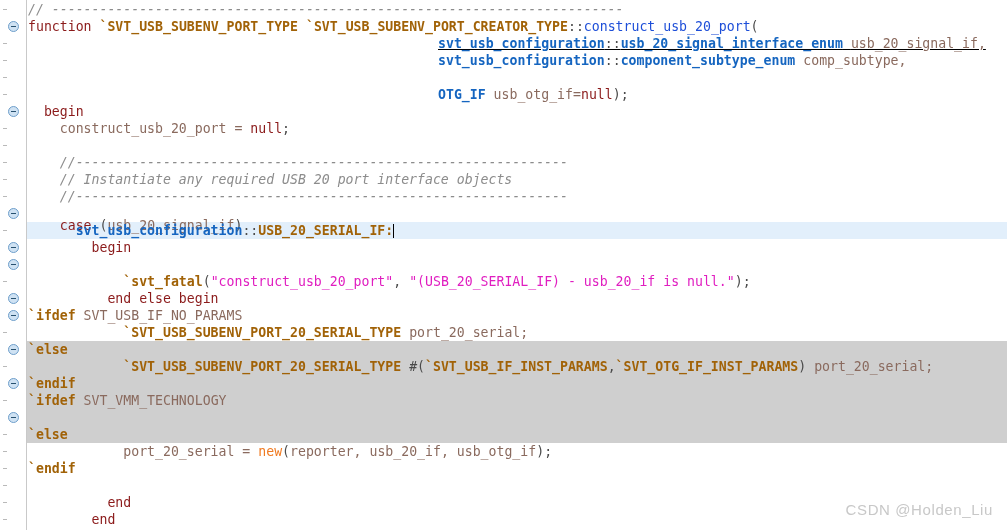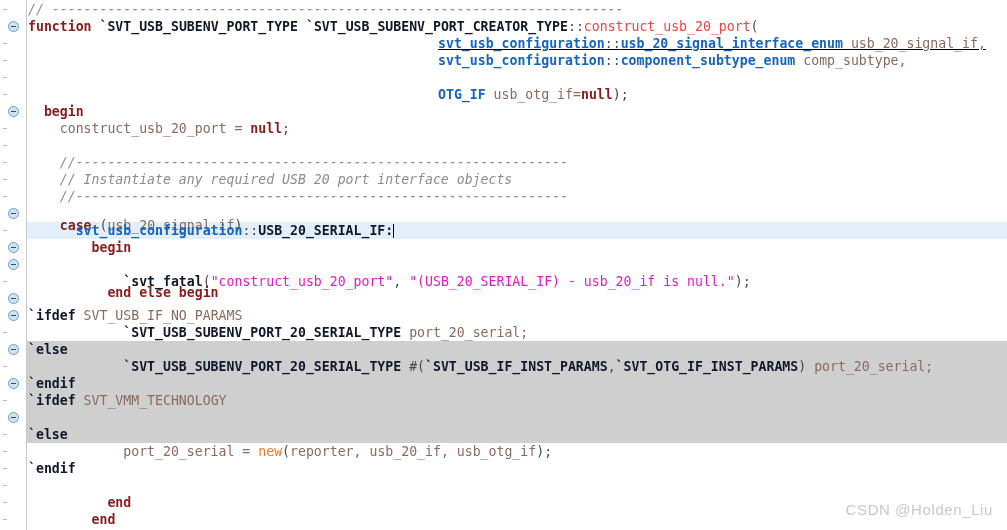--- a/index.html
+++ b/index.html
@@ -84,24 +84,24 @@
     white-space: pre;
     font-family: "DejaVu Sans Mono", "Liberation Mono", monospace;
     font-size: 13.2px;
     line-height: 17px;
     height: 17px;
   }
 
   
   .t-plain   { color: #3f3f3f; }
   .t-ident   { color: #8a6a5e; }
-  .t-kw      { color: #8b1a1a; font-weight: bold; }
-  .t-macro   { color: #0f172a; font-weight: bold; }
+  .t-kw      { color: #8b1a1a; font-weight: normal; }
+  .t-macro   { color: #a16207; font-weight: bold; }
   .t-type    { color: #1565c0; font-weight: bold; }
-  .t-func    { color: #ef4444; }
+  .t-func    { color: #1d4ed8; }
   .t-new     { color: #f07a21; }
   .t-str     { color: #e01ec0; }
   .t-cmt     { color: #8c8c8c; font-style: italic; }
   .t-punc    { color: #4a4a4a; }
 
   .caret {
     display: inline-block;
     width: 1px;
     height: 14px;
     background: #000000;
@@ -175,21 +175,21 @@
       <div class="code-line" style="top: 103px;"><span class="t-plain">  </span><span class="t-kw">begin</span></div>
       <div class="code-line" style="top: 120px; text-align: center;"><span class="t-plain">    </span><span class="t-ident">construct_usb_20_port = </span><span class="t-kw">null</span><span class="t-punc">;</span></div>
       <div class="code-line" style="top: 137px;"></div>
       <div class="code-line" style="top: 154px;"><span class="t-cmt">    //--------------------------------------------------------------</span></div>
       <div class="code-line" style="top: 171px;"><span class="t-cmt">    // Instantiate any required USB 20 port interface objects</span></div>
       <div class="code-line" style="top: 188px;"><span class="t-cmt">    //--------------------------------------------------------------</span></div>
       <div class="code-line" style="top: 205px; margin-top: 12px;"><span class="t-plain">    </span><span class="t-kw">case</span><span class="t-plain"> </span><span class="t-punc">(</span><span class="t-ident">usb_20_signal_if</span><span class="t-punc">)</span></div>
       <div class="code-line" style="top: 222px;"><span class="t-plain">      </span><span class="t-type">svt_usb_configuration</span><span class="t-punc">::</span><span class="t-macro">USB_20_SERIAL_IF:</span><span class="caret"></span></div>
       <div class="code-line" style="top: 239px;"><span class="t-plain">        </span><span class="t-kw">begin</span></div>
       <div class="code-line" style="top: 273px;"><span class="t-plain">            </span><span class="t-macro">`svt_fatal</span><span class="t-punc">(</span><span class="t-str">"construct_usb_20_port"</span><span class="t-punc">, </span><span class="t-str">"(USB_20_SERIAL_IF) - usb_20_if is null."</span><span class="t-punc">);</span></div>
-      <div class="code-line" style="top: 284px;"><span class="t-plain">          </span><span class="t-kw">end else begin</span></div>
+      <div class="code-line" style="top: 290px;"><span class="t-plain">          </span><span class="t-kw">end else begin</span></div>
       <div class="code-line" style="top: 307px;"><span class="t-macro">`ifdef</span><span class="t-plain"> </span><span class="t-ident">SVT_USB_IF_NO_PARAMS</span></div>
       <div class="code-line" style="top: 324px;"><span class="t-plain">            </span><span class="t-macro">`SVT_USB_SUBENV_PORT_20_SERIAL_TYPE</span><span class="t-plain"> </span><span class="t-ident">port_20_serial;</span></div>
       <div class="code-line" style="top: 341px;"><span class="t-macro">`else</span></div>
       <div class="code-line" style="top: 358px;"><span class="t-plain">            </span><span class="t-macro">`SVT_USB_SUBENV_PORT_20_SERIAL_TYPE</span><span class="t-plain"> </span><span class="t-punc">#(</span><span class="t-macro">`SVT_USB_IF_INST_PARAMS</span><span class="t-punc">,</span><span class="t-macro">`SVT_OTG_IF_INST_PARAMS</span><span class="t-punc">)</span><span class="t-plain"> </span><span class="t-ident">port_20_serial;</span></div>
       <div class="code-line" style="top: 375px;"><span class="t-macro">`endif</span></div>
       <div class="code-line" style="top: 392px;"><span class="t-macro">`ifdef</span><span class="t-plain"> </span><span class="t-ident">SVT_VMM_TECHNOLOGY</span></div>
       <div class="code-line" style="top: 426px;"><span class="t-macro">`else</span></div>
       <div class="code-line" style="top: 443px;"><span class="t-plain">            </span><span class="t-ident">port_20_serial = </span><span class="t-new">new</span><span class="t-punc">(</span><span class="t-ident">reporter, usb_20_if, usb_otg_if</span><span class="t-punc">);</span></div>
       <div class="code-line" style="top: 460px;"><span class="t-macro">`endif</span></div>
       <div class="code-line" style="top: 494px;"><span class="t-plain">          </span><span class="t-kw">end</span></div>

